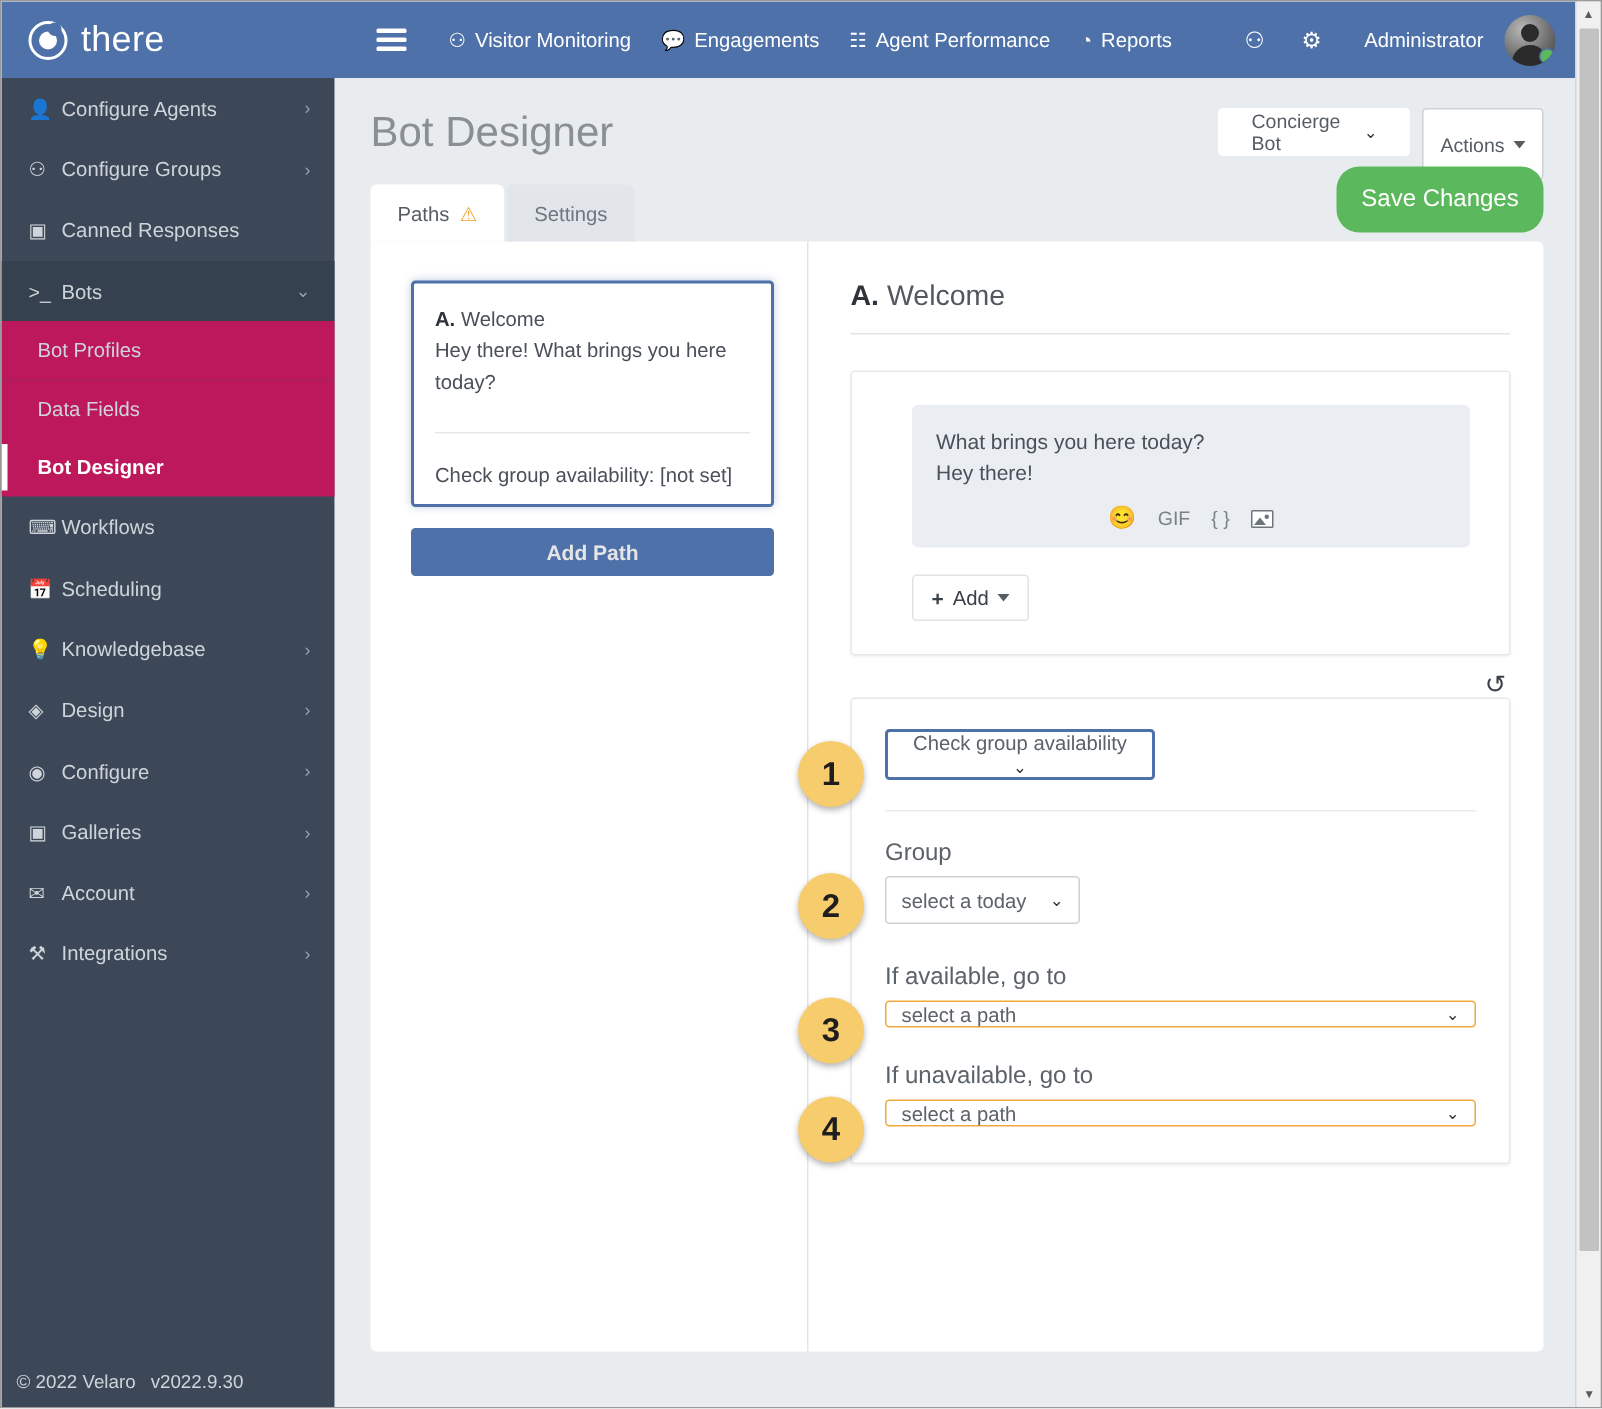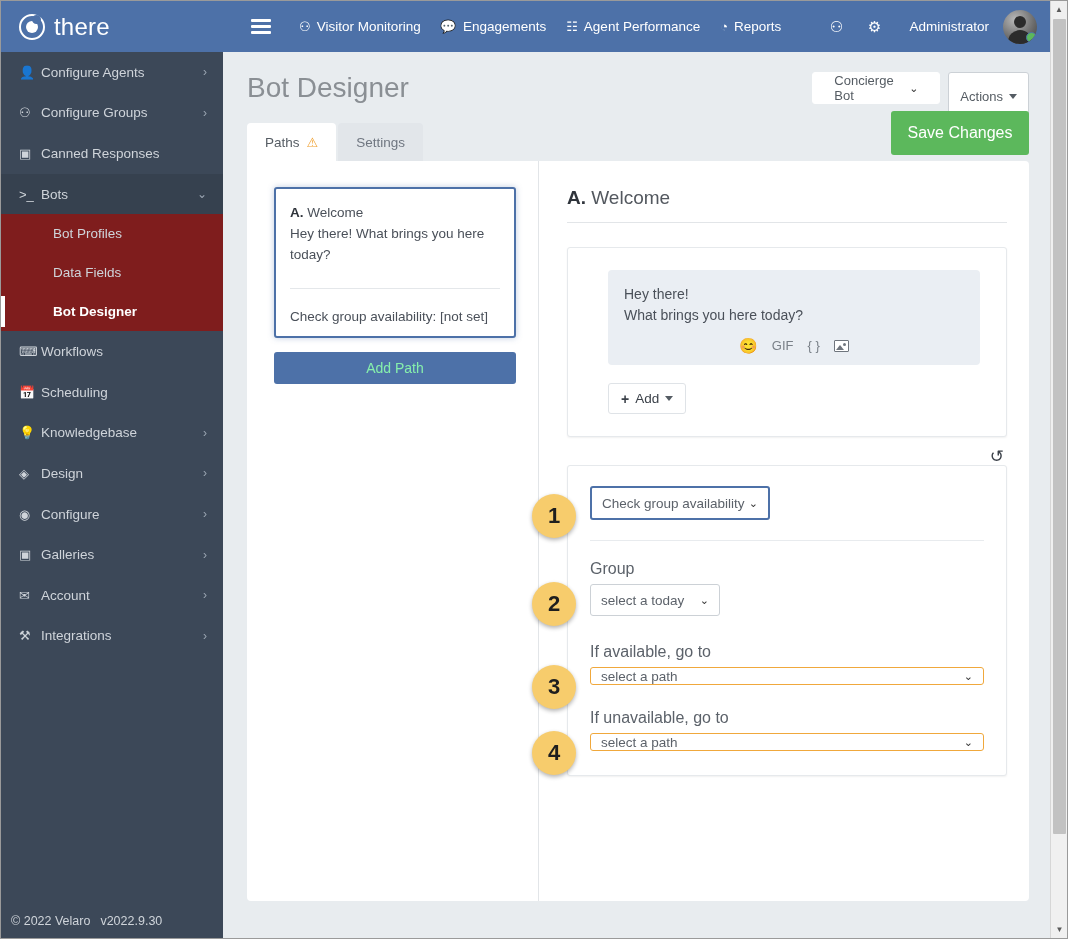--- a/index.html
+++ b/index.html
@@ -110,22 +110,22 @@
   }
   .side-item.group-open { background: #36414f; }
   .side-ico {
     width: 22px; flex: none; font-size: 13px;
     color: #cfd4da; display: inline-block;
   }
   .side-label { flex: 1; }
   .side-caret { font-size: 12px; color: #9aa4b1; }
   .side-sub {
     height: 39px; display: flex; align-items: center;
-    padding-left: 52px; color: #cfd4da; font-size: 13.5px;
-    background: #7f1d1d; cursor: pointer; position: relative;
+    padding-left: 24px; color: #cfd4da; font-size: 13.5px;
+    background: #be185d; cursor: pointer; position: relative;
   }
   .side-sub.active { color: #ffffff; font-weight: bold; }
   .side-sub.active::before {
     content: ""; position: absolute; left: 0; top: 4px;
     width: 4px; height: 31px; background: #ffffff;
   }
   .footer {
     position: absolute; left: 0; bottom: 0;
     width: 222px; height: 38px;
     display: flex; align-items: center; padding-left: 10px;
@@ -164,21 +164,21 @@
     display: flex; align-items: center; gap: 6px;
     padding: 0 11px; font-size: 13px; color: #555c63; cursor: pointer;
   }
   .caret-down {
     width: 0; height: 0; border-left: 4px solid transparent;
     border-right: 4px solid transparent; border-top: 5px solid #555c63;
   }
   .save-btn {
     position: absolute; right: 22px; top: 59px;
     width: 138px; height: 44px; background: #5cb85c;
-    color: #ffffff; border: none; border-radius: 3px;
+    color: #ffffff; border: none; border-radius: 15px;
     font-size: 16px; font-family: inherit; cursor: pointer;
   }
 
   
   .tabs {
     position: absolute; left: 24px; top: 71px;
     display: flex; align-items: flex-end; gap: 2px; z-index: 2;
   }
   .tab {
     height: 38px; padding: 0 18px;
@@ -205,22 +205,22 @@
     background: #ffffff; padding: 14px 14px 12px 14px;
     box-shadow: 0 0 6px rgba(77,113,168,.35);
     cursor: pointer;
   }
   .path-title { font-size: 13.5px; color: #4a5059; line-height: 1.55; }
   .path-title b { color: #2f343b; }
   .path-divider { height: 1px; background: #e4e7ea; margin: 22px 0 20px 0; }
   .path-action { font-size: 13.5px; color: #4a5059; }
   .add-path-btn {
     margin-top: 14px; width: 100%; height: 32px;
-    background: #4d71a8; color: #86efac; border: none; border-radius: 3px;
-    font-size: 14px; font-family: inherit; cursor: pointer;
+    background: #4d71a8; color: #e5e5e5; border: none; border-radius: 3px;
+    font-size: 14px; font-family: inherit; cursor: pointer; font-weight: bold;
   }
 
   .right-pane { flex: 1; padding: 26px 22px 0 28px; position: relative; }
   .rp-title { font-size: 19px; color: #53585f; padding-bottom: 13px; }
   .rp-title b { color: #2f343b; }
   .rp-rule { height: 1px; background: #e2e5e8; }
 
   .msg-card {
     margin-top: 24px; background: #ffffff;
     border: 1px solid #e6e9ec; border-radius: 3px;
@@ -275,21 +275,21 @@
   .field-row { position: relative; }
   .field-label {
     font-size: 16px; color: #5c626a; margin-bottom: 6px;
   }
   .sel {
     height: 32px; background: #ffffff; border: 1px solid #ccd1d6;
     border-radius: 3px; display: flex; align-items: center;
     justify-content: space-between; padding: 0 10px;
     font-size: 13.5px; color: #5c626a; cursor: pointer;
   }
-  .sel.focus-blue { border: 2px solid #4d71a8; width: 180px; height: 34px; }
+  .sel.focus-blue { border: 2px solid #4d71a8; width: 180px; height: 34px; flex-direction: column; }
   .sel.w-group { width: 130px; }
   .sel.warn { border: 1px solid #f0a83c; width: 100%; height: 18px; }
   .card-divider { height: 1px; background: #e8ebee; margin: 20px 0 19px 0; }
 
   .callout {
     position: absolute; left: -58px;
     width: 44px; height: 44px; border-radius: 50%;
     background: #f7cc6c; color: #1e1e1e;
     font-size: 22px; font-weight: bold;
     display: flex; align-items: center; justify-content: center;
@@ -482,22 +482,22 @@
 
       <div class="right-pane">
         <div class="rp-title">
           <b>A.</b>
           <span>Welcome</span>
         </div>
         <div class="rp-rule"></div>
 
         <div class="msg-card">
           <div class="bubble">
+            <div>What brings you here today?</div>
             <div>Hey there!</div>
-            <div>What brings you here today?</div>
             <div class="bubble-tools">
               <span class="tool emoji">😊</span>
               <span class="tool">GIF</span>
               <span class="tool">{ }</span>
               <span class="tool img"></span>
             </div>
           </div>
           <div class="add-btn">
             <span class="plus">+</span>
             <span>Add</span>

